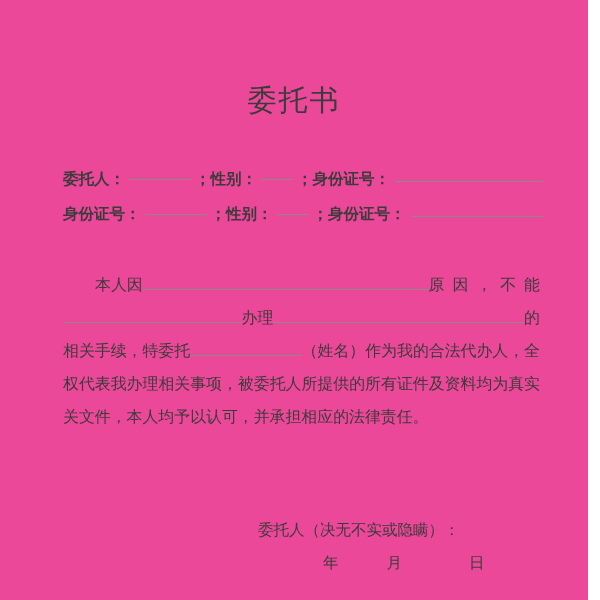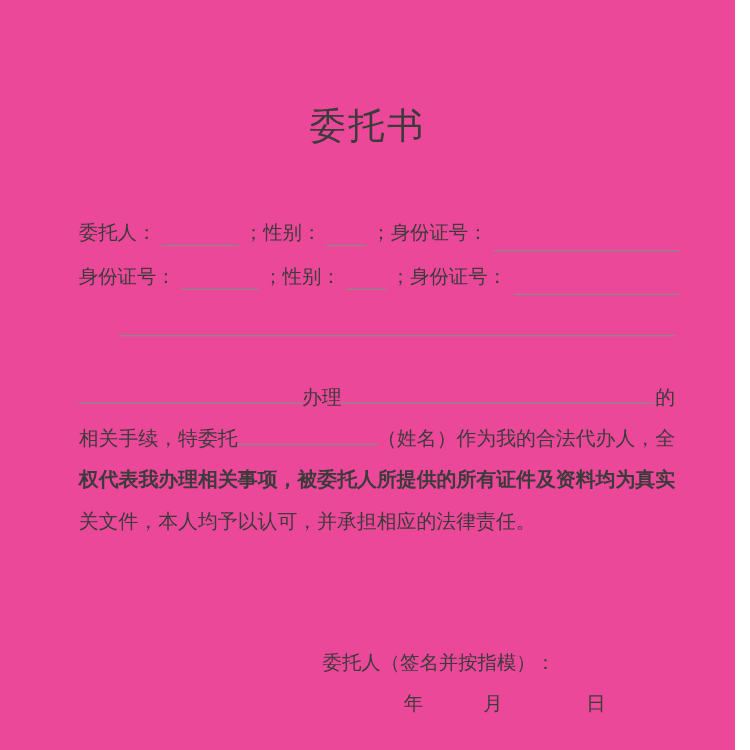--- a/index.html
+++ b/index.html
@@ -13,22 +13,22 @@
 
   
   .doc-title {
     position:absolute; top:81px; left:0; width:100%;
     text-align:center; font-size:29px; font-weight:500; letter-spacing:2px;
   }
 
   
   .party-block { position:absolute; top:162px; left:63px; width:480px; }
   .party-line {
-    display:flex; align-items:flex-end; height:35px;
-    font-size:15.5px; white-space:nowrap;
+    display:flex; align-items:center; height:35px;
+    font-size:15.5px; white-space:nowrap;font-weight:bold;
   }
 
   
   .u {
     display:inline-block; height:1px;
     border-bottom:1px solid #8a8a8a;
     margin-bottom:-4px;
   }
   .u-name   { width:62px;  margin:0 4px; }
   .u-gender { width:32px;  margin:0 4px; }
@@ -42,21 +42,20 @@
   .bline { display:flex; align-items:baseline; white-space:nowrap; height:33px; }
   .bline .u { margin-bottom:-4px; }
   .indent { display:inline-block; width:32px; }
   .u-fill   { flex:1 1 auto; }
   .u-g158   { flex:158 1 0px; }
   .u-g222   { flex:222 1 0px; }
   .spread   { letter-spacing:8px; margin-right:-8px; }
   .jline {
     height:33px; text-align:justify; text-align-last:justify;
     white-space:normal;
-    font-weight:bold;
   }
   .lline { height:33px; }
 
   
   .sig-line {
     position:absolute; top:520px; left:258px;
     font-size:15.5px; white-space:nowrap;
   }
   .date-line {
     position:absolute; top:553px; left:323px;
@@ -87,38 +86,40 @@
       <span>；性别：</span>
       <span class="u u-gender"></span>
       <span>；身份证号：</span>
       <span class="u u-id"></span>
     </div>
   </div>
 
   <div class="body-block">
     <div class="bline">
       <span class="indent"></span>
+      <span>本人因</span>
       <span class="u u-fill"></span>
+      <span class="spread">原因，不能</span>
     </div>
     <div class="bline">
       <span class="u u-g158"></span>
       <span>办理</span>
       <span class="u u-g222"></span>
       <span>的</span>
     </div>
     <div class="bline">
       <span>相关手续，特委托</span>
       <span class="u u-fill"></span>
       <span>（姓名）作为我的合法代办人，全</span>
     </div>
     <div class="jline">权代表我办理相关事项，被委托人所提供的所有证件及资料均为真实</div>
     <div class="lline">关文件，本人均予以认可，并承担相应的法律责任。</div>
   </div>
 
-  <div class="sig-line">委托人（签名并按指模）：</div>
+  <div class="sig-line">委托人（决无不实或隐瞒）：</div>
 
   <div class="date-line">
     <span class="date-year">年</span>
     <span class="date-month">月</span>
     <span class="date-day">日</span>
   </div>
 
 </div>
 
 </body></html>

